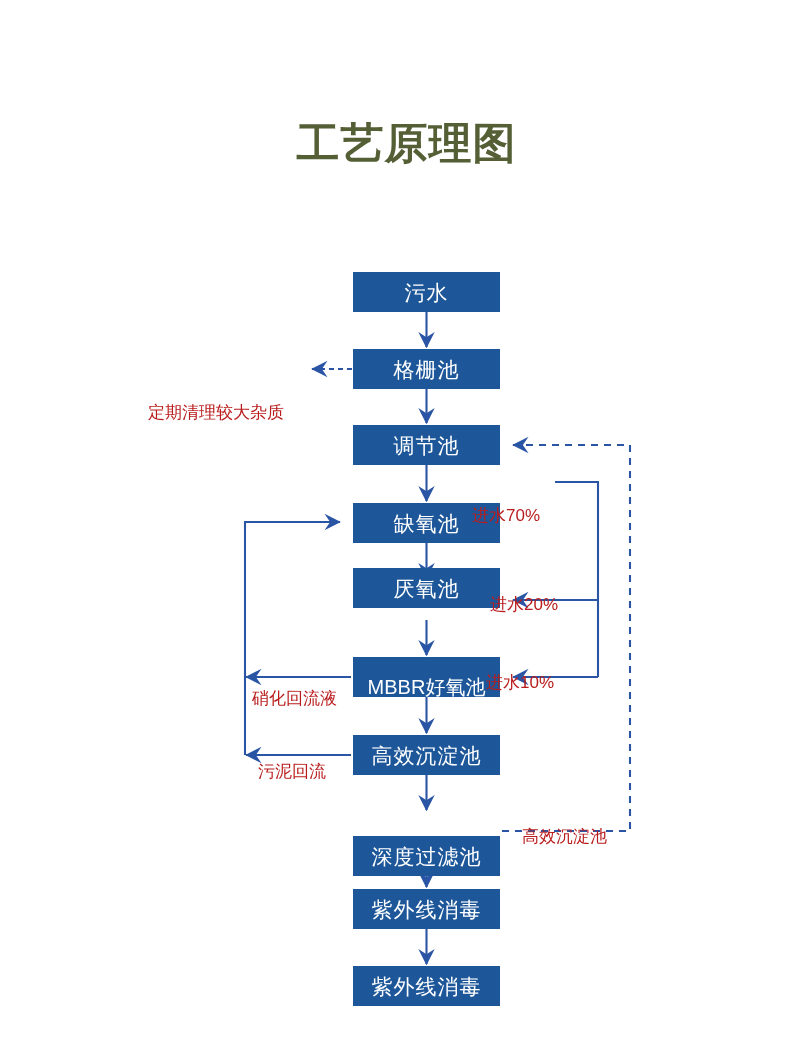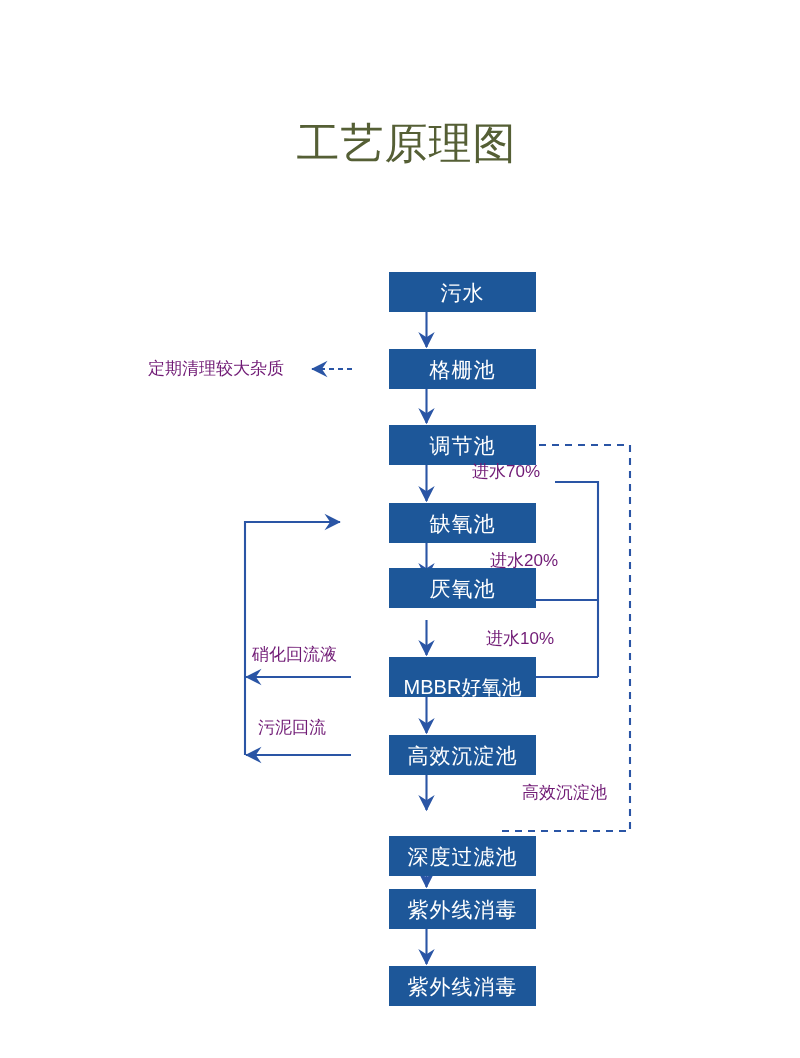--- a/index.html
+++ b/index.html
@@ -21,22 +21,22 @@
     left: 0;
     top: 116px;
     width: 800px;
     text-align: center;
     font-size: 43px;
     line-height: 54px;
     color: #555f35;
     letter-spacing: 1px;
     white-space: nowrap;
   }
-  #diagram-title .t-light { font-weight: 400; margin-left: 13px; }
-  #diagram-title .t-bold  { font-weight: 400; }
+  #diagram-title .t-light { font-weight: 700; margin-left: 13px; }
+  #diagram-title .t-bold  { font-weight: 700; }
 
   
   #flow-canvas {
     position: absolute;
     left: 0;
     top: 0;
     width: 800px;
     height: 1058px;
   }
 
@@ -48,31 +48,31 @@
     height: 40px;
     background: #1d5799;
     color: #ffffff;
     display: flex;
     align-items: center;
     justify-content: center;
     font-size: 21px;
     line-height: 1;
     letter-spacing: 1px;
     white-space: nowrap;
-    margin-left: 36px;
   }
   .node.narrow-text { font-size: 20px; letter-spacing: 0px; align-items: flex-end; }
 
   
   .edge-label {
     position: absolute;
-    color: #701a75;
+    color: #b91c1c;
     font-size: 17px;
     line-height: 20px;
     white-space: nowrap;
+    margin-top: 44px;
   }
 </style>
 </head>
 <body>
 
 <div id="diagram-title"><span class="t-light">工艺</span><span class="t-bold">原理图</span></div>
 
 <svg id="flow-canvas" viewBox="0 0 800 1058" xmlns="http://www.w3.org/2000/svg">
   <defs>
     <marker id="ah-down" markerWidth="9" markerHeight="9" refX="4.5" refY="7.6" orient="0">

